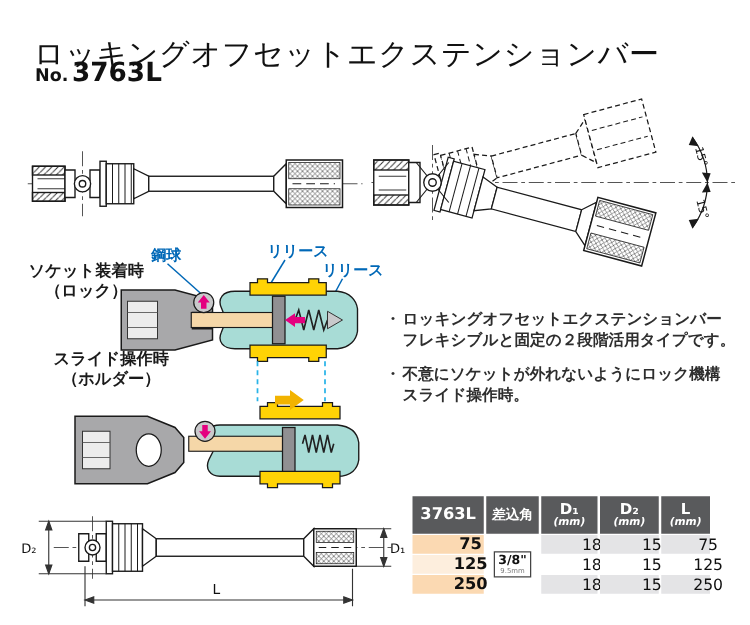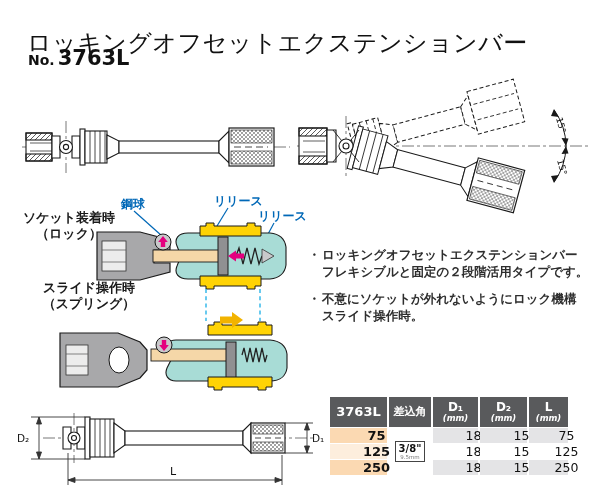--- a/index.html
+++ b/index.html
@@ -156,21 +156,21 @@
       <text transform="translate(262 104) rotate(75)" text-anchor="middle" font-size="9" fill="#111">15°</text>
     </g>
   </svg>
 
   <div class="abs state-label" style="left:16px;top:210px;">
     <span class="ln" style="display:block">ソケット装着時</span>
     <span class="ln" style="display:block">（ロック）</span>
   </div>
   <div class="abs state-label" style="left:16px;top:280px;margin-left:20px;">
     <span class="ln" style="display:block">スライド操作時</span>
-    <span class="ln" style="display:block">（スプリング）</span>
+    <span class="ln" style="display:block">（ホルダー）</span>
   </div>
 
   <div class="abs part-label" style="left:121px;top:196px;">鋼球</div>
   <div class="abs part-label" style="left:214px;top:193px;">リリース</div>
   <div class="abs part-label" style="left:258px;top:208px;">リリース</div>
 
   <svg class="abs" style="left:18px;top:193px;" width="292" height="202" viewBox="0 0 292 202">
 
     <g stroke="#0068b7" stroke-width="1.2">
       <line x1="116" y1="18" x2="144" y2="43"></line>

